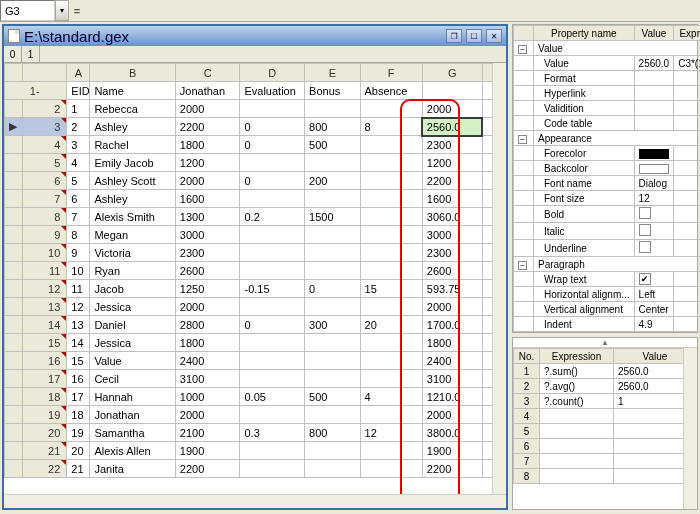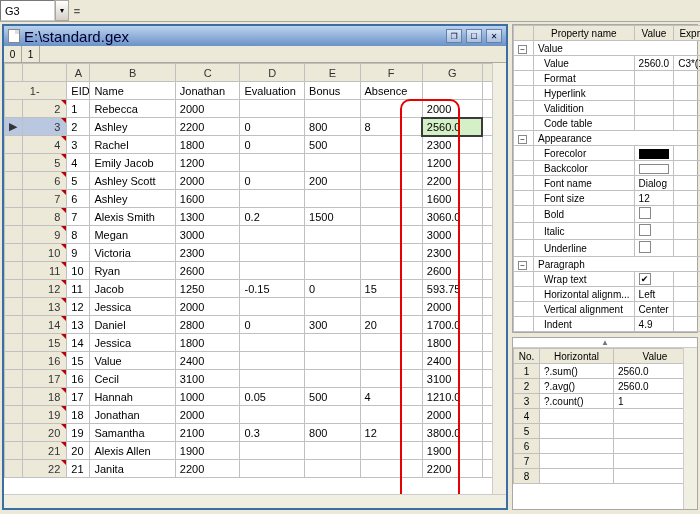--- a/index.html
+++ b/index.html
@@ -523,21 +523,21 @@
       <div class="expr-wrap">
         <table>
           <colgroup>
               <col style="width:26px">
               <col style="width:74px">
               <col>
             </colgroup>
           <thead>
             <tr>
               <th>No.</th>
-              <th>Horizontal</th>
+              <th>Expression</th>
               <th>Value</th>
             </tr>
           </thead>
           <tbody id="expr-body">
               <tr>
                 <th style="text-align:center">1</th>
                 <td>?.sum()</td>
                 <td>2560.0</td>
               </tr>
               <tr>

